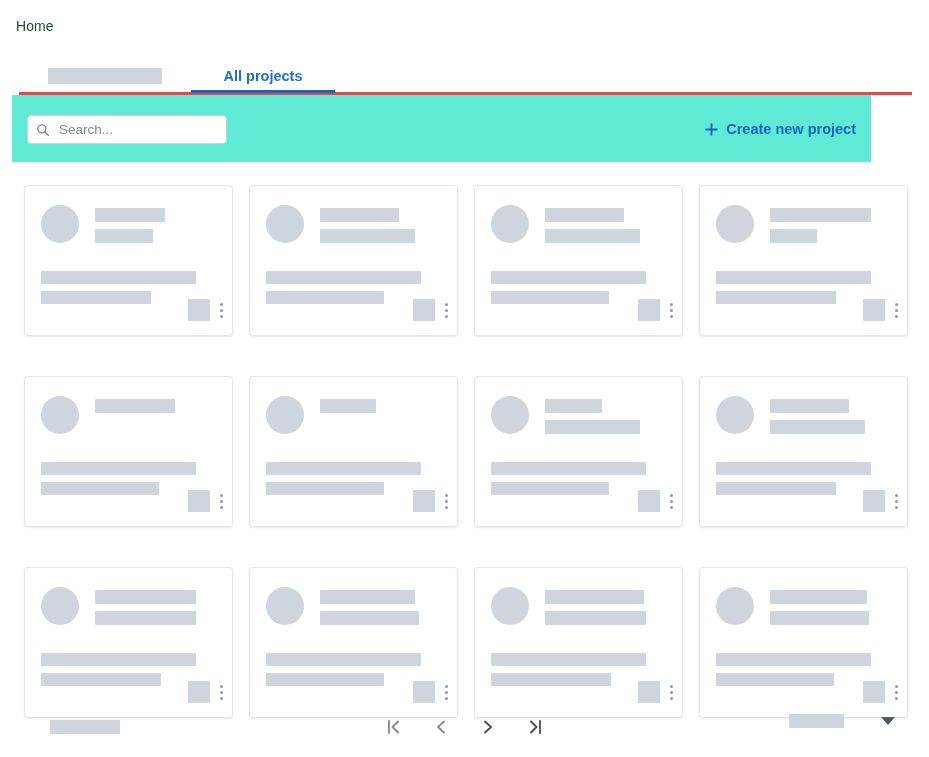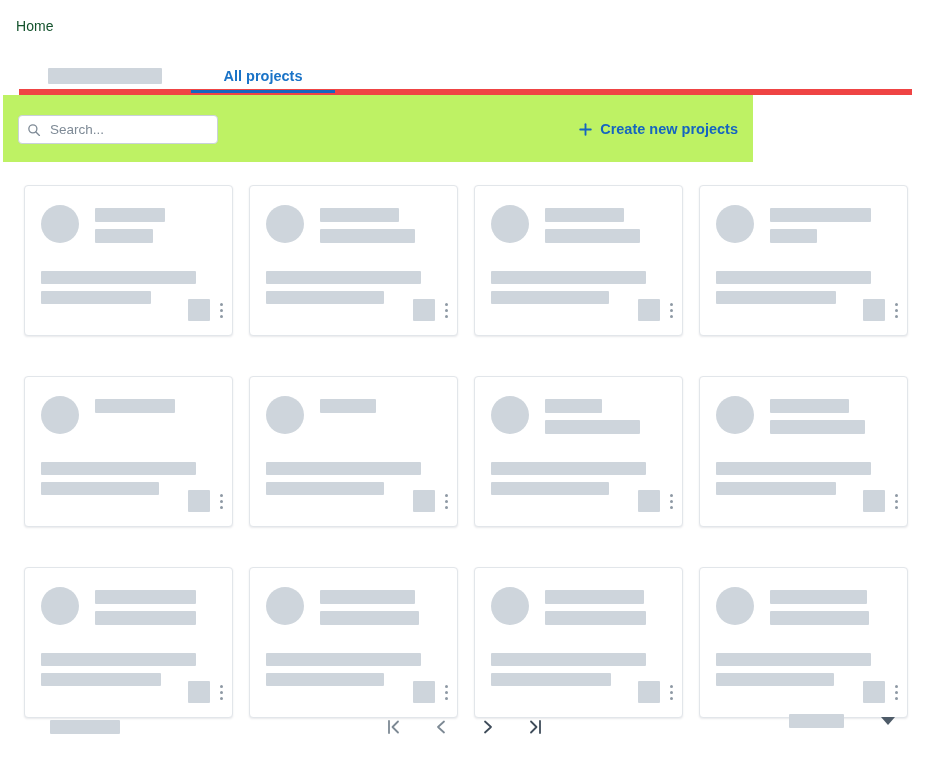--- a/index.html
+++ b/index.html
@@ -14,40 +14,40 @@
 
   
   .breadcrumb {
     position: absolute; left: 16px; top: 18px;
     font-size: 14px; color: #14532d; letter-spacing: .1px;
   }
 
   
   .tabbar {
     position: absolute; left: 19px; top: 62px; width: 893px; height: 33px;
-    border-bottom: 6px solid #ef4444;
-    display: flex; align-items: center;
+    border-bottom: 3px solid #ef4444;
+    display: flex; align-items: flex-end;
   }
   .tab {
     height: 33px; display: flex; align-items: center; justify-content: center;
     font-size: 14.5px; font-weight: bold; color: #1a73c7;
     padding: 0 18px; position: relative;
   }
   .tab.skeleton-tab { width: 172px; padding: 0; }
   .tab.skeleton-tab .sk { width: 114px; height: 16px; }
   .tab.active { width: 144px; }
   .tab.active::after {
     content: ""; position: absolute; left: 0; right: 0; bottom: -1px;
     height: 3px; background: #1565c0;
   }
 
   
   .toolbar {
-    position: absolute; left: 3px; top: 95px; width: 750px; height: 67px;
-    background: #bef264;
+    position: absolute; left: 12px; top: 95px; width: 859px; height: 67px;
+    background: #5eead4;
   }
   .search-box {
     position: absolute; left: 15px; top: 20px; width: 200px; height: 29px;
     background: #ffffff; border: 1px solid #c9d1d9; border-radius: 4px;
     display: flex; align-items: center; padding: 0 8px;
   }
   .search-icon { width: 14px; height: 14px; flex: 0 0 14px; margin-right: 7px; }
   .search-input {
     border: 0; outline: 0; background: transparent; width: 100%;
     font-family: "Liberation Sans", sans-serif; font-size: 13.5px; color: #4a5560;
@@ -140,21 +140,21 @@
         <circle cx="6.7" cy="6.7" r="4.6" fill="none" stroke="#7e8a96" stroke-width="1.5"></circle>
         <line x1="10.2" y1="10.2" x2="14.2" y2="14.2" stroke="#7e8a96" stroke-width="1.5" stroke-linecap="round"></line>
       </svg>
       <input class="search-input" type="text" placeholder="Search..." style="">
     </div>
     <button class="create-btn">
       <svg class="plus-icon" viewBox="0 0 14 14">
         <line x1="7" y1="1.3" x2="7" y2="12.7" stroke="#1565c0" stroke-width="2" stroke-linecap="round"></line>
         <line x1="1.3" y1="7" x2="12.7" y2="7" stroke="#1565c0" stroke-width="2" stroke-linecap="round"></line>
       </svg>
-      <span>Create new projects</span>
+      <span>Create new project</span>
     </button>
   </div>
 
   <div class="grid" id="card-grid">
       <div class="card">
         <div class="card-head">
           <span class="sk round avatar"></span>
           <div class="titles">
             <span class="sk" style="width: 70px; height: 14px;"></span>
             <span class="sk" style="width: 58px; height: 14px;"></span>

